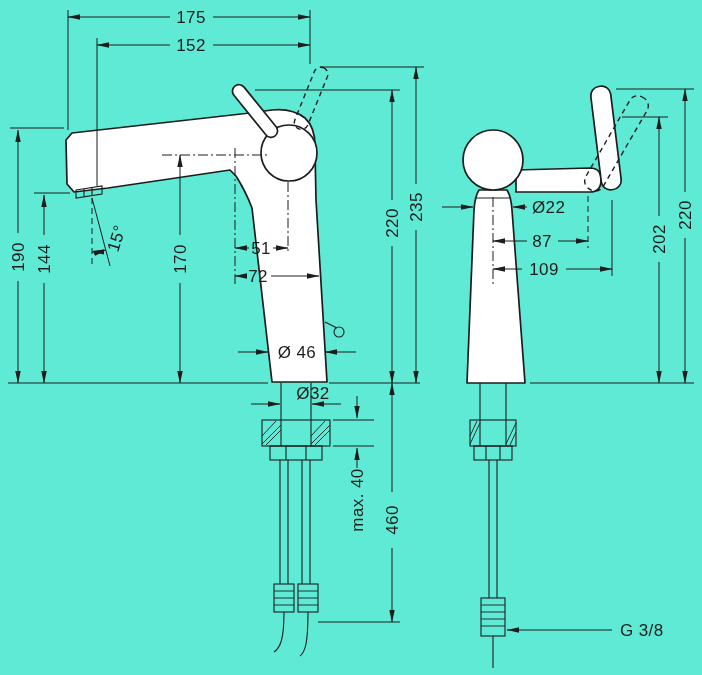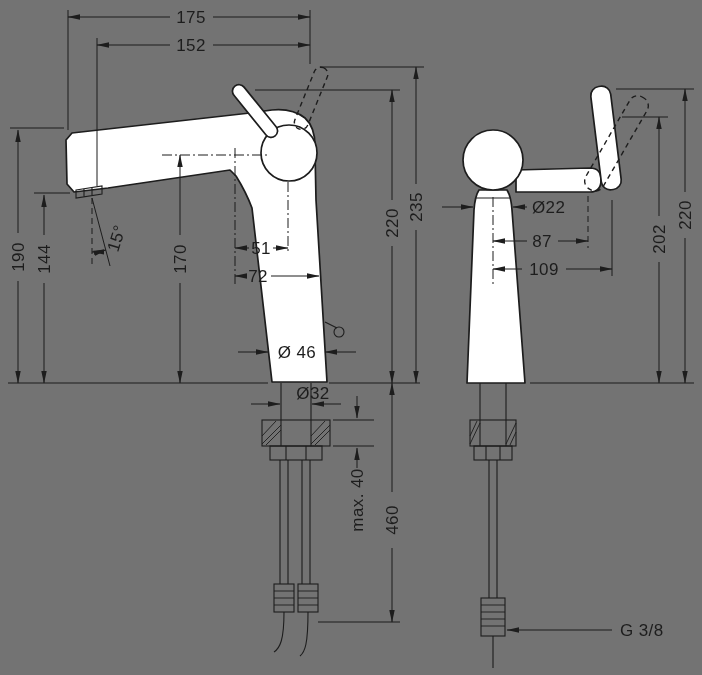--- a/index.html
+++ b/index.html
@@ -1,16 +1,16 @@
 <!DOCTYPE html>
 <html><head>
 <meta charset="utf-8">
 <style>
   html,body{margin:0;padding:0;background:#ffffff;}
-  .stage{width:702px;height:675px;background:#737373;position:relative;overflow:hidden;}
+  .stage{width:702px;height:675px;background:#5eead4;position:relative;overflow:hidden;}
   .dl{stroke:#1d1d1d;stroke-width:1;fill:none;}
   .tl{stroke:#1d1d1d;stroke-width:1.1;fill:none;}
   .ol{stroke:#1d1d1d;stroke-width:1.7;fill:#ffffff;stroke-linejoin:round;}
   .old{stroke:#1d1d1d;stroke-width:1.4;fill:none;stroke-dasharray:5 4;stroke-linejoin:round;}
   .dash{stroke-dasharray:6 4;}
   .cl{stroke-dasharray:10 3 2 3;}
   .hatch{stroke:#1d1d1d;stroke-width:0.9;fill:none;}
   .arr-s{marker-start:url(#arr);}
   .arr-e{marker-end:url(#arr);}
   text.dim{font-family:"Liberation Sans",sans-serif;font-size:17px;fill:#1d1d1d;letter-spacing:.4px;}

